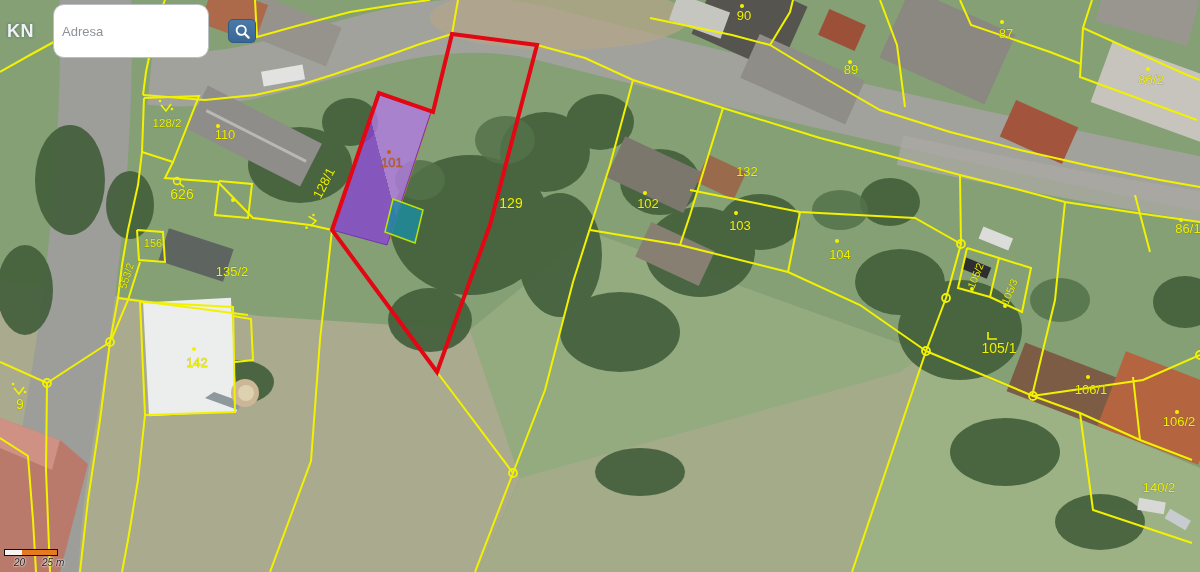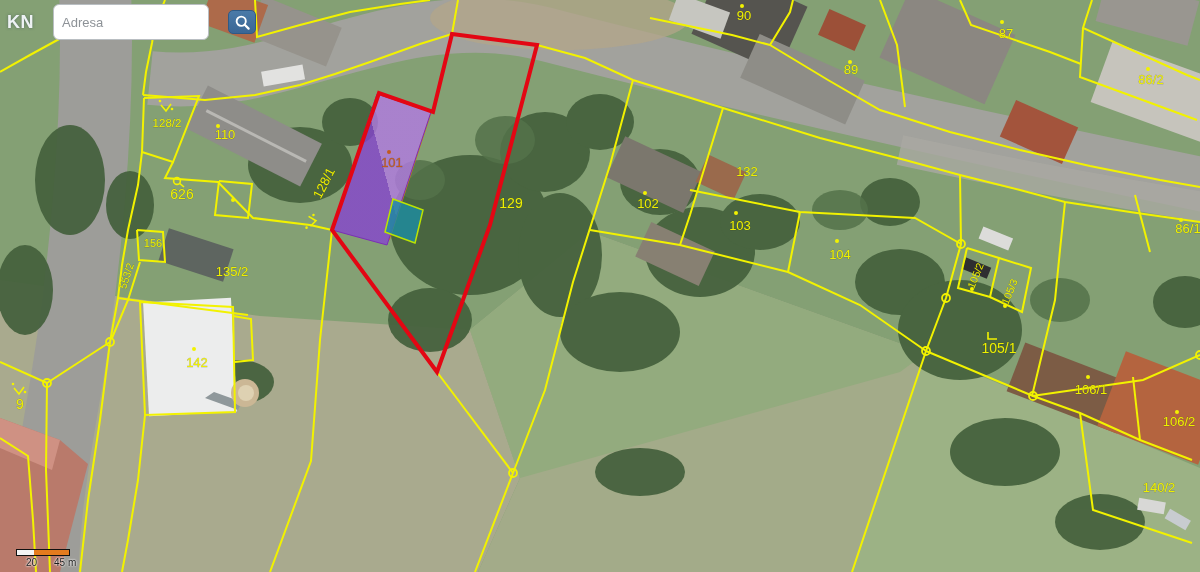--- a/index.html
+++ b/index.html
@@ -3,29 +3,29 @@
 <meta charset="utf-8">
 <style>
   html,body{margin:0;padding:0;background:#222;}
   #stage{position:relative;width:1200px;height:572px;overflow:hidden;
          font-family:"Liberation Sans",sans-serif;}
   #map{position:absolute;left:0;top:0;}
   
   #searchbar{position:absolute;left:7px;top:4px;display:flex;align-items:center;gap:19px;}
   #kn{font-size:18px;font-weight:600;color:#eef2f4;letter-spacing:.5px;
       text-shadow:0 0 3px rgba(40,60,80,.5);}
-  #adr{width:138px;height:20px;border:1px solid #b9bec2;border-radius:6px;
-       padding:7px 8px;font-size:13px;color:#444;outline:none;
+  #adr{width:138px;height:20px;border:1px solid #b9bec2;border-radius:11px;
+       padding:16px 8px;font-size:13px;color:#444;outline:none;
        font-family:"Liberation Sans",sans-serif;background:#fff;}
   #adr::placeholder{color:#8d9297;}
   #sbtn{width:28px;height:24px;border:1px solid #2f5a86;border-radius:5px;
         background:linear-gradient(#4a7aa8,#3a6695);display:flex;align-items:center;
         justify-content:center;cursor:pointer;padding:0;}
   
-  #scale{position:absolute;left:16px;top:549px;width:90px;}
+  #scale{position:absolute;left:4px;top:549px;width:90px;font-style:italic;}
   #scale .bar{display:flex;height:7px;border:1px solid #111;width:54px;box-sizing:border-box;}
   #scale .s1{width:17px;background:#f4f4f4;}
   #scale .s2{width:35px;background:#e47b1e;}
   #scale .lbls{position:relative;height:13px;font-size:10px;color:#1c1c1c;
                text-shadow:0 0 2px #fff,0 0 2px #fff;}
   #scale .l20{position:absolute;left:10px;top:1px;}
   #scale .l25{position:absolute;left:38px;top:1px;}
 </style>
 </head>
 <body>
@@ -259,16 +259,16 @@
     </button>
   </div>
 
   <div id="scale">
     <div class="bar">
       <span class="s1"></span>
       <span class="s2"></span>
     </div>
     <div class="lbls">
       <span class="l20">20</span>
-      <span class="l25">45 m</span>
+      <span class="l25">25 m</span>
     </div>
   </div>
 </div>
 
 </body></html>

